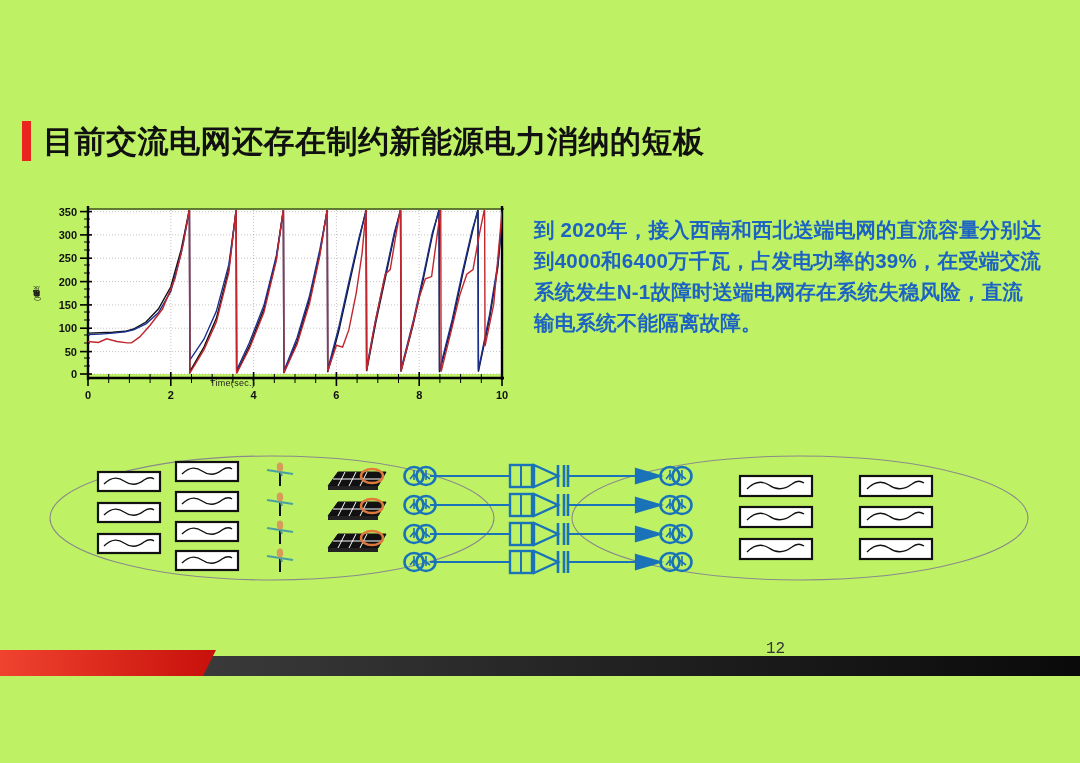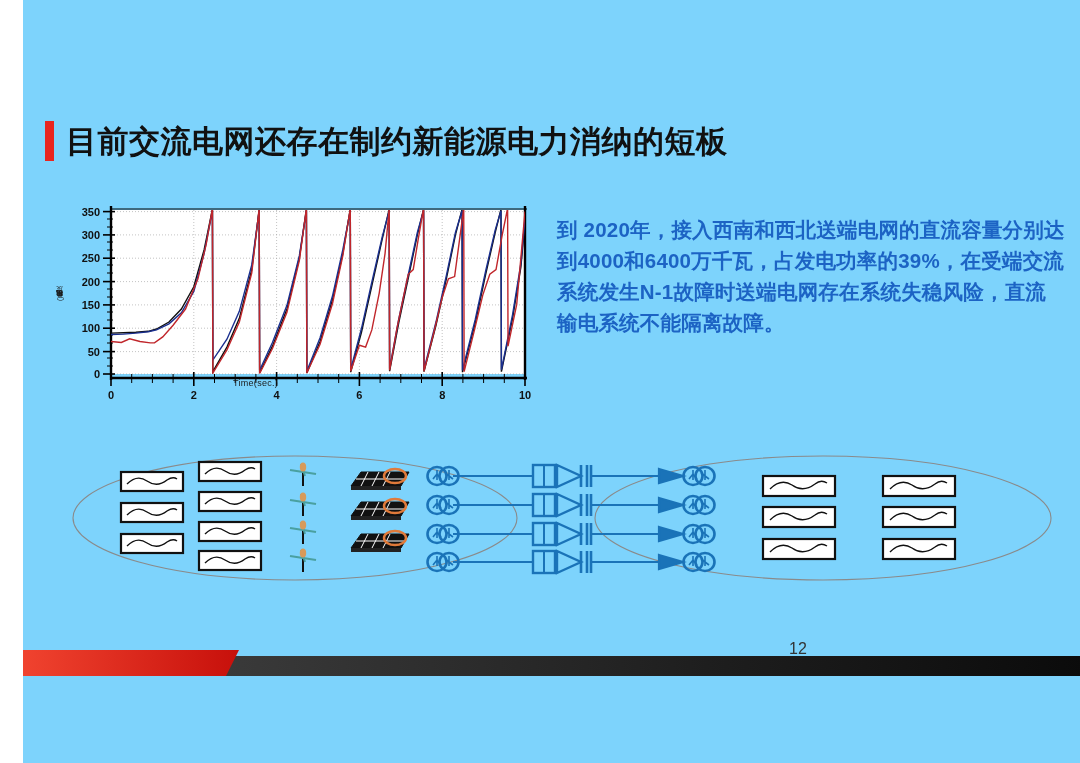--- a/index.html
+++ b/index.html
@@ -10,22 +10,21 @@
   body {
     width: 1080px;
     height: 763px;
     position: relative;
     overflow: hidden;
     font-family: "Liberation Sans", "DejaVu Sans", sans-serif;
   }
   .slide {
     position: absolute;
     inset: 0;
-    background: #7dd3fc;
-    margin-left: 23px;
+    background: #bef264;
   }
 
   
   .title-row {
     position: absolute;
     left: 22px;
     top: 118px;
     display: flex;
     align-items: center;
     height: 46px;
@@ -112,21 +111,21 @@
     top: 648px;
     width: 1080px;
     height: 36px;
   }
   .page-num {
     position: absolute;
     left: 766px;
     top: 640px;
     font-size: 16px;
     color: #333;
-    font-family: Liberation Sans, sans-serif;
+    font-family: Liberation Mono, monospace;
   }
 </style>
 </head>
 <body>
 
 <div class="slide">
 
   <div class="title-row">
     <div class="title-bar"></div>
     <div class="title-text">目前交流电网还存在制约新能源电力消纳的短板</div>

